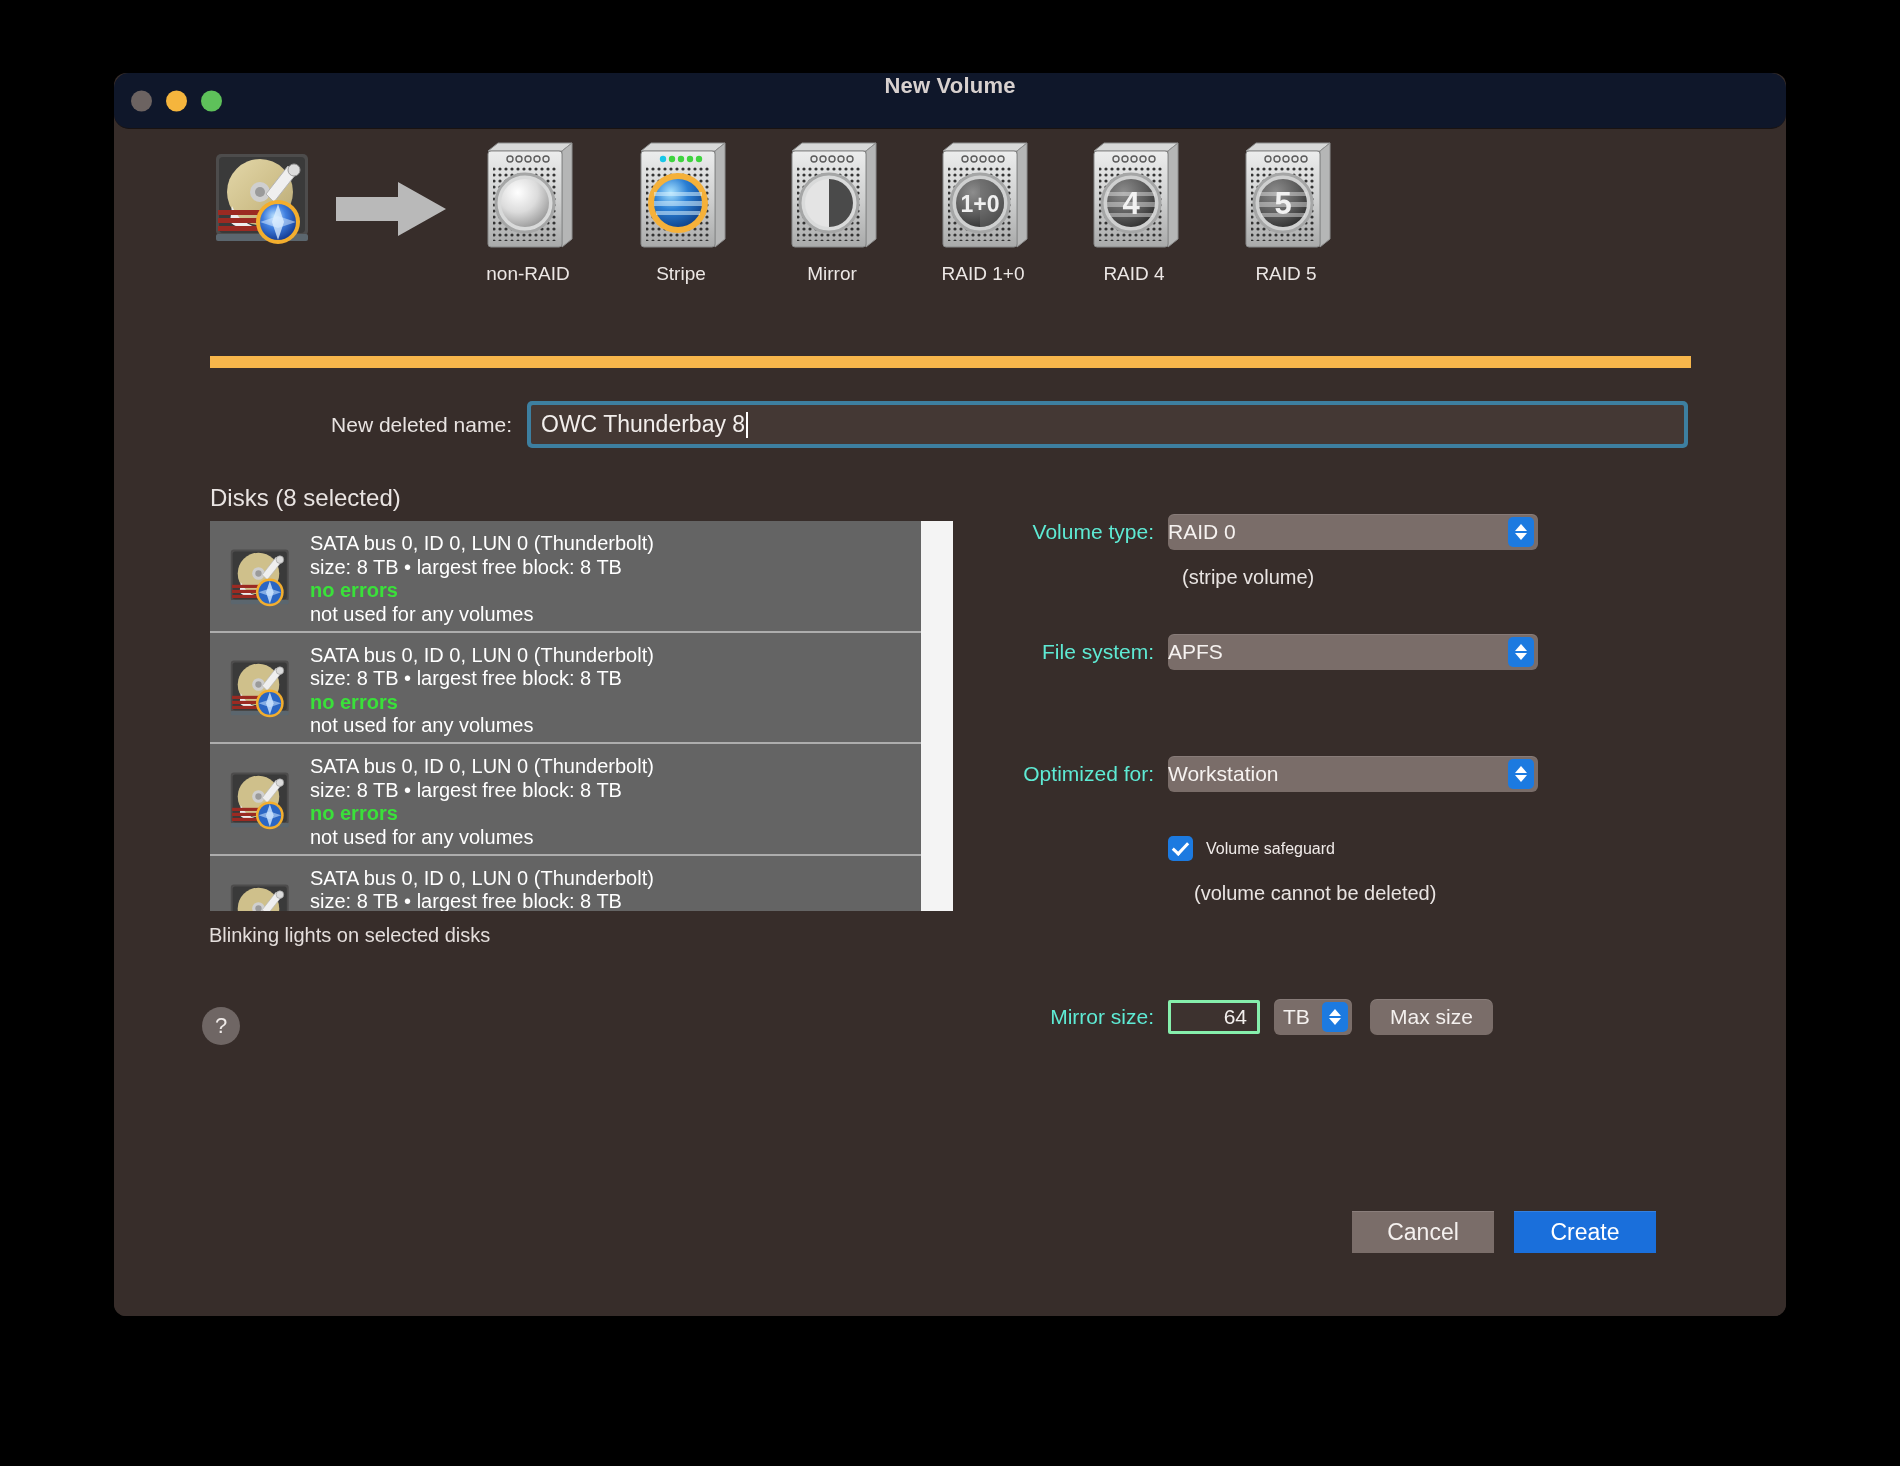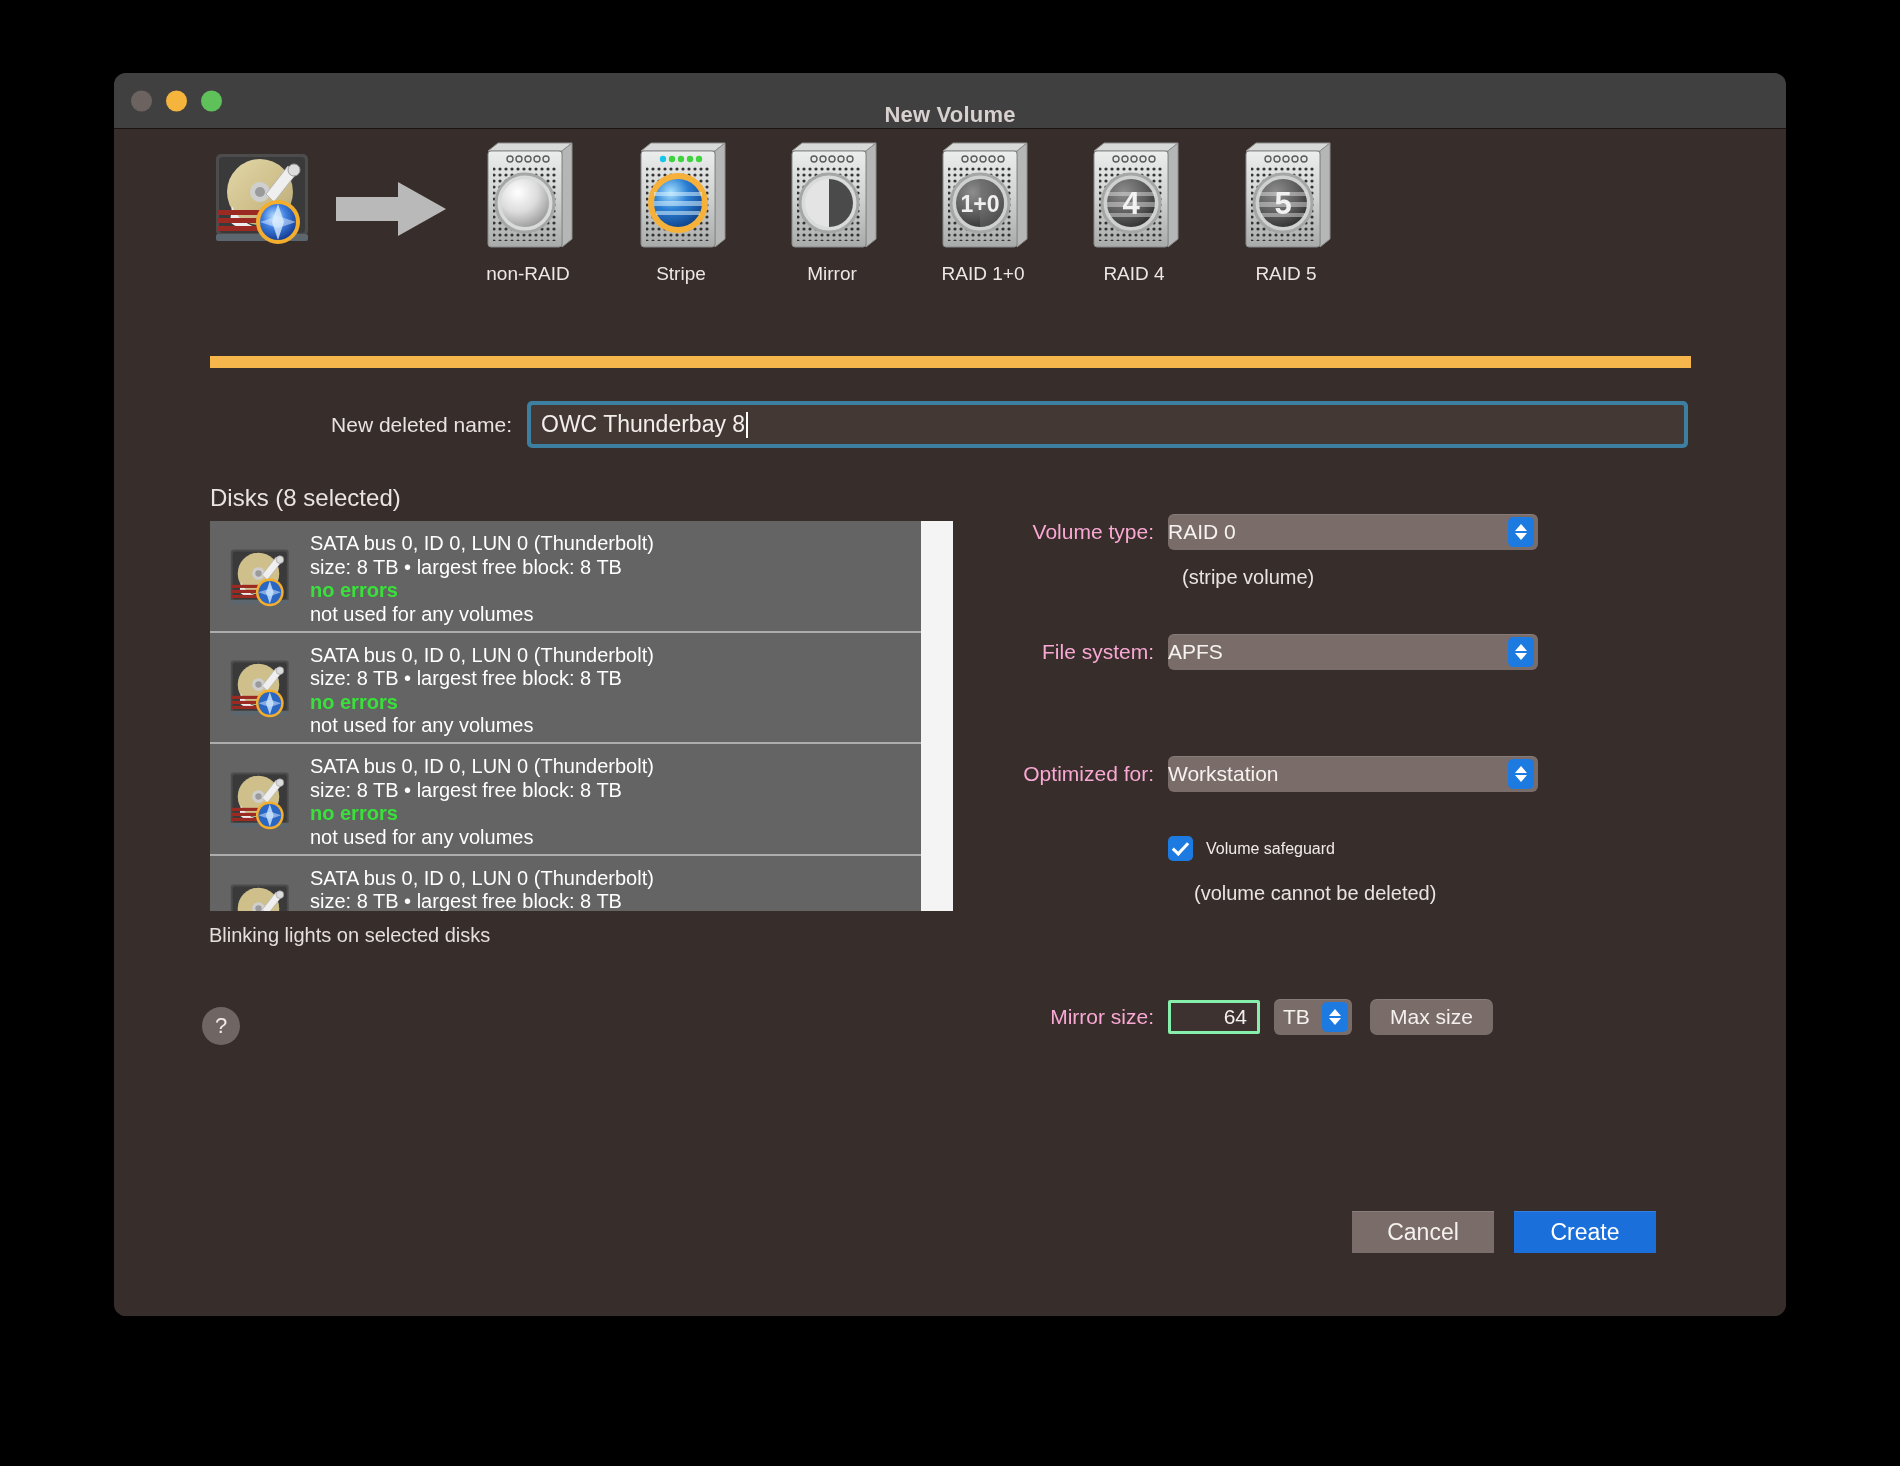--- a/index.html
+++ b/index.html
@@ -28,24 +28,25 @@
     height: 1243px;
     background: #372d2a;
     border-radius: 12px;
     box-shadow: 0 10px 40px rgba(0,0,0,0.6);
     overflow: hidden;
   }
 
   .titlebar {
     position: relative;
     height: 55px;
-    background: #404040;
+    background: #0f172a;
     border-bottom: 1px solid #191312;
     display: flex;
-    align-items: flex-end;
+    align-items: flex-start;
+    border-radius: 15px;
   }
 
   .traffic {
     position: absolute;
     left: 17px;
     top: 50%;
     transform: translateY(-50%);
     display: flex;
     gap: 14px;
   }
@@ -273,21 +274,21 @@
     position: absolute;
     left: 790px;
     top: 385px;
     width: 880px;
     height: 560px;
   }
 
   .frow { position: absolute; display: flex; align-items: center; }
 
   .flabel {
-    color: #f9a8d4;
+    color: #5eead4;
     font-size: 21px;
     text-align: right;
     white-space: nowrap;
   }
 
   .popup {
     position: relative;
     height: 36px;
     background: #7a6d69;
     border-radius: 6px;

